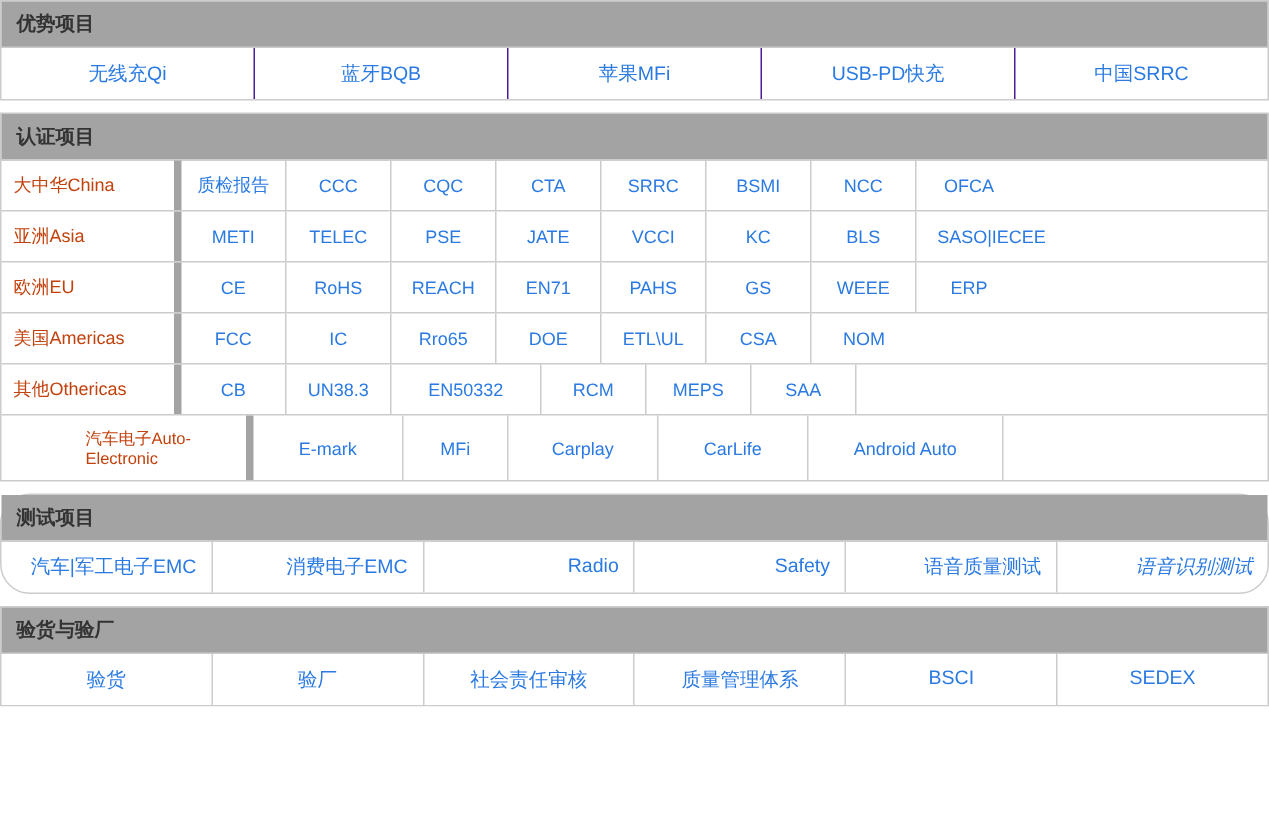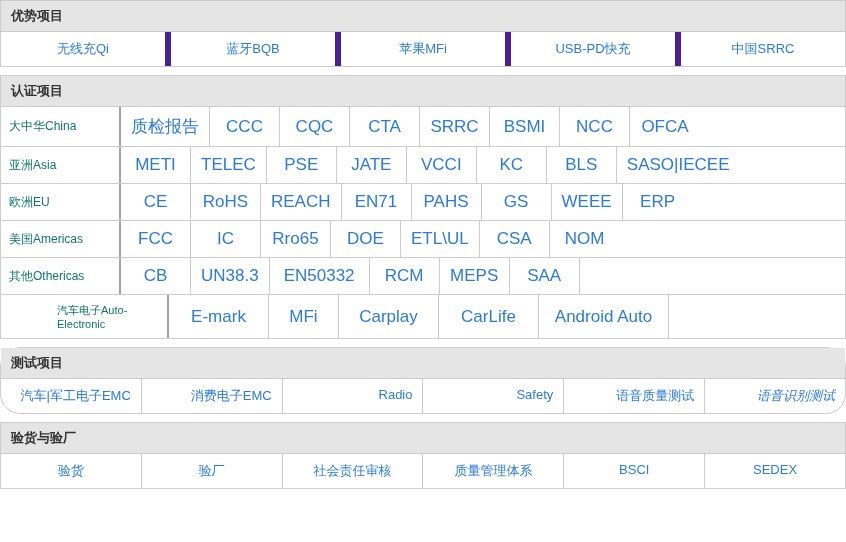--- a/index.html
+++ b/index.html
@@ -8,79 +8,79 @@
       font-size: 13px;
       color: #333;
       background: #fff;
       width: 846px;
     }
     .section {
       border: 1px solid #ccc;
       margin-bottom: 0;
     }
     .section-header {
-      background: #e5e5e5;
+      background: #a3a3a3;
       padding: 6px 10px;
       font-weight: bold;
       font-size: 13px;
       border-bottom: 1px solid #ccc;
     }
     .grid-row {
       display: flex;
       border-bottom: 1px solid #ccc;
     }
     .grid-row:last-child {
       border-bottom: none;
       padding-left: 48px;
     }
     .row-label {
       min-width: 120px;
       max-width: 120px;
       padding: 8px 8px;
-      border-right: 2px solid #a3a3a3;
+      border-right: 5px solid #a3a3a3;
       display: flex;
       align-items: center;
       font-size: 12px;
-      color: #0f766e;
+      color: #c2410c;
     }
     .cells {
       display: flex;
       flex: 1;
       flex-wrap: wrap;
     }
     .cell {
       padding: 8px 10px;
       border-right: 1px solid #ccc;
       display: flex;
       align-items: center;
       justify-content: center;
       min-width: 70px;
       color: #2a7ae2;
-      font-size: 17px;
+      font-size: 12px;
       white-space: nowrap;
     }
     .cell:last-child {
       border-right: none;
       text-align: center;
     }
     .cell-wide {
       min-width: 100px;
     }
     .cell-xwide {
       min-width: 130px;
     }
     
     .advantage-row {
       display: flex;
       border-bottom: none;
     }
     .advantage-cell {
       flex: 1;
       padding: 8px 10px;
-      border-right: 6px solid #4c1d95;
+      border-right: 1px solid #4c1d95;
       text-align: center;
       color: #2a7ae2;
       font-size: 13px;
     }
     .advantage-cell:last-child {
       border-right: none;
     }
     
     .test-row {
       display: flex;

